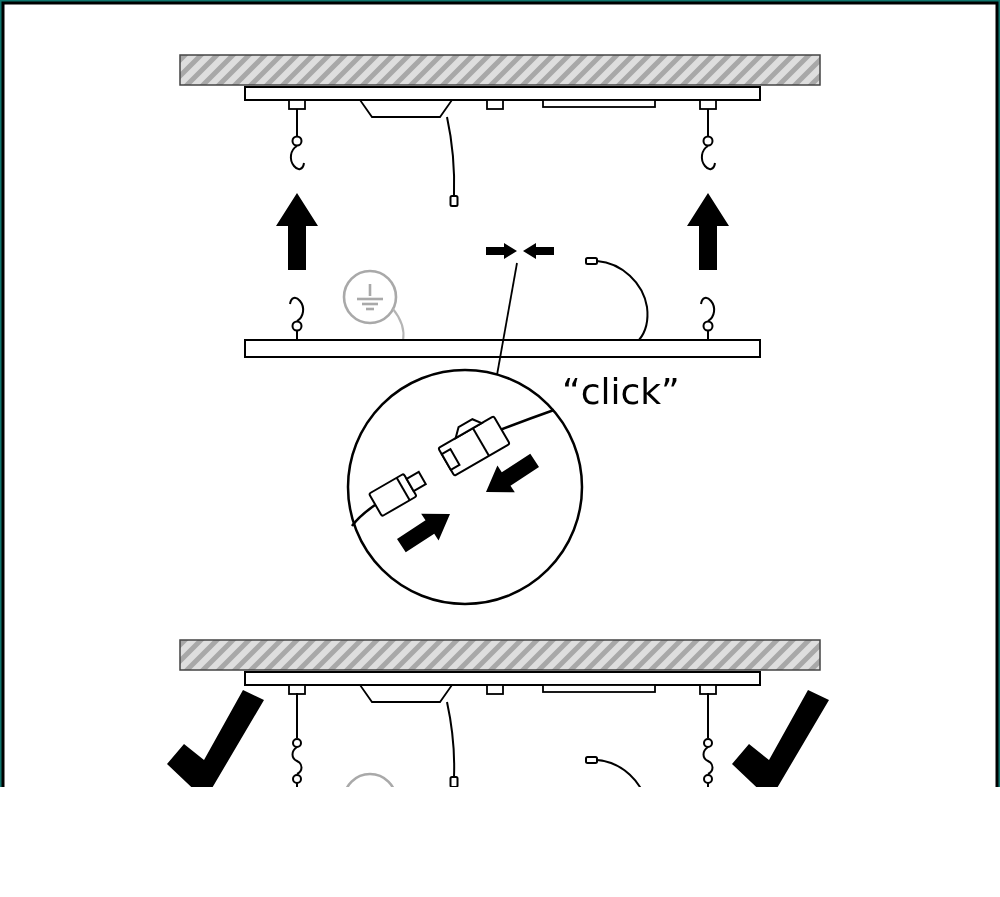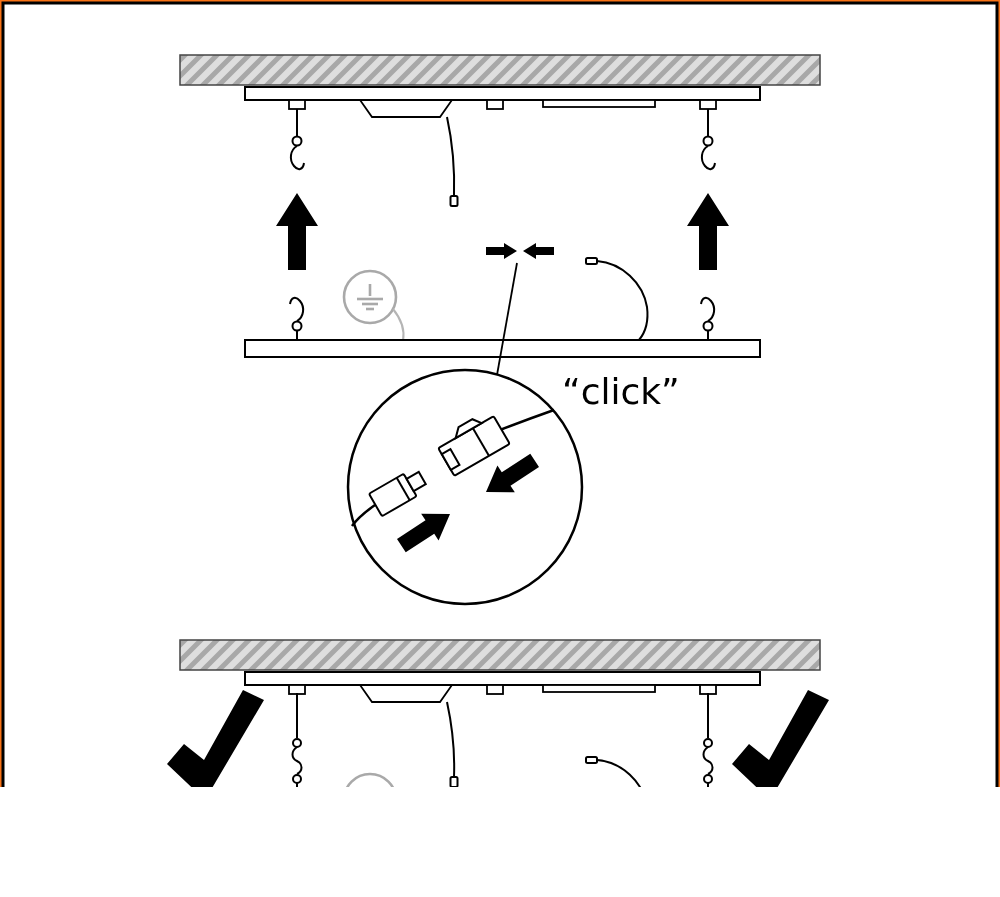--- a/index.html
+++ b/index.html
@@ -5,21 +5,21 @@
   html, body {
     margin: 0;
     padding: 0;
     background: #ffffff;
     font-family: "DejaVu Sans", "Liberation Sans", sans-serif;
   }
   .sheet {
     width: 1000px;
     height: 787px;
     position: relative;
-    background: #f97316;
+    background: #0f766e;
   }
   svg { display: block; }
   text.click-label {
     font-family: "DejaVu Sans", "Liberation Sans", sans-serif;
     font-size: 36px;
     fill: #000000;
   }
 </style>
 </head>
 <body>

